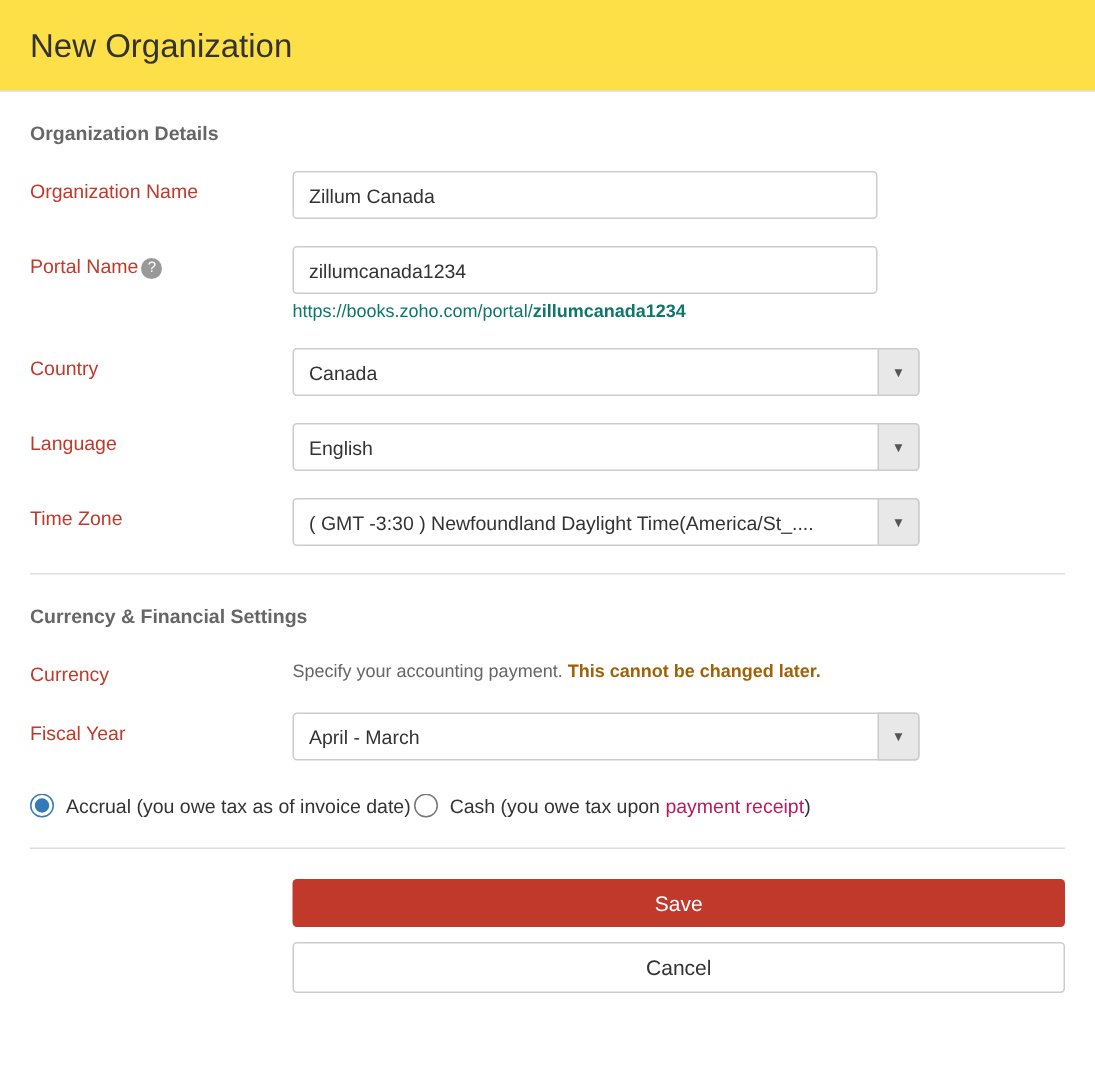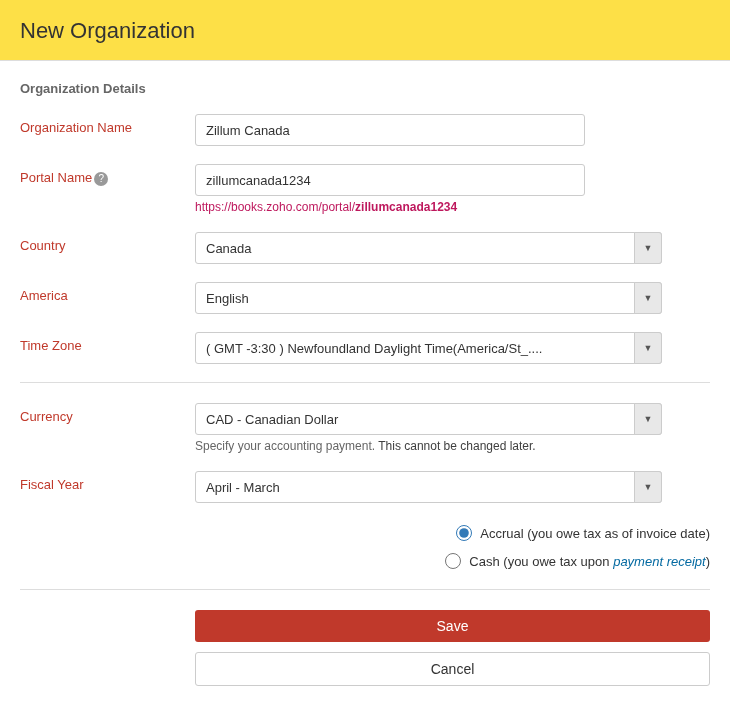--- a/index.html
+++ b/index.html
@@ -80,31 +80,31 @@
       padding: 5px 10px;
       border: 1px solid #ccc;
       border-radius: 3px;
       font-size: 13px;
       color: #333;
       outline: none;
     }
 
     .portal-url {
       font-size: 12px;
-      color: #be185d;
+      color: #0f766e;
       margin-top: 4px;
     }
 
     .portal-url .bold-part {
       font-weight: bold;
     }
 
     .form-select-wrapper {
       position: relative;
-      width: 467px;
+      width: 418px;
     }
 
     .form-select {
       width: 100%;
       height: 32px;
       padding: 5px 30px 5px 10px;
       border: 1px solid #ccc;
       border-radius: 3px;
       font-size: 13px;
       color: #333;
@@ -142,27 +142,27 @@
       margin: 10px 0 20px 0;
     }
 
     .currency-note {
       font-size: 12px;
       color: #666;
       margin-top: 4px;
     }
 
     .currency-note .link-text {
-      color: #404040;
+      color: #a16207;
+      font-weight: bold;
     }
 
     .radio-group {
       display: flex;
-      flex-direction: column;
-      gap: 12px;
+      gap: 2px;
       padding-top: 4px;
       align-items: flex-end;
     }
 
     .radio-item {
       display: flex;
       align-items: center;
       gap: 8px;
       cursor: pointer;
     }
@@ -173,22 +173,21 @@
       accent-color: #337ab7;
       cursor: pointer;
     }
 
     .radio-label {
       font-size: 13px;
       color: #333;
     }
 
     .radio-label .link-text {
-      color: #0369a1;
-      font-style: italic;
+      color: #be185d;
     }
 
     .footer-divider {
       border: none;
       border-top: 1px solid #ddd;
       margin: 20px 0 20px 0;
     }
 
     .form-actions {
       display: flex;
@@ -254,21 +253,21 @@
         <div class="form-select-wrapper">
           <select class="form-select">
             <option>Canada</option>
           </select>
           <div class="select-arrow"></div>
         </div>
       </div>
     </div>
 
     <div class="form-group">
-      <div class="form-label">America</div>
+      <div class="form-label">Language</div>
       <div class="form-control-wrapper">
         <div class="form-select-wrapper">
           <select class="form-select">
             <option>English</option>
           </select>
           <div class="select-arrow"></div>
         </div>
       </div>
     </div>
 
@@ -281,30 +280,25 @@
           </select>
           <div class="select-arrow"></div>
         </div>
       </div>
     </div>
   </div>
 
   <hr class="divider">
 
   <div>
+    <div class="section-title">Currency &amp; Financial Settings</div>
 
     <div class="form-group">
       <div class="form-label">Currency</div>
       <div class="form-control-wrapper">
-        <div class="form-select-wrapper">
-          <select class="form-select">
-            <option>CAD - Canadian Dollar</option>
-          </select>
-          <div class="select-arrow"></div>
-        </div>
         <div class="currency-note">
           <span>Specify your accounting payment.</span> <span class="link-text">This cannot be changed later.</span>
         </div>
       </div>
     </div>
 
     <div class="form-group">
       <div class="form-label">Fiscal Year</div>
       <div class="form-control-wrapper">
         <div class="form-select-wrapper">

